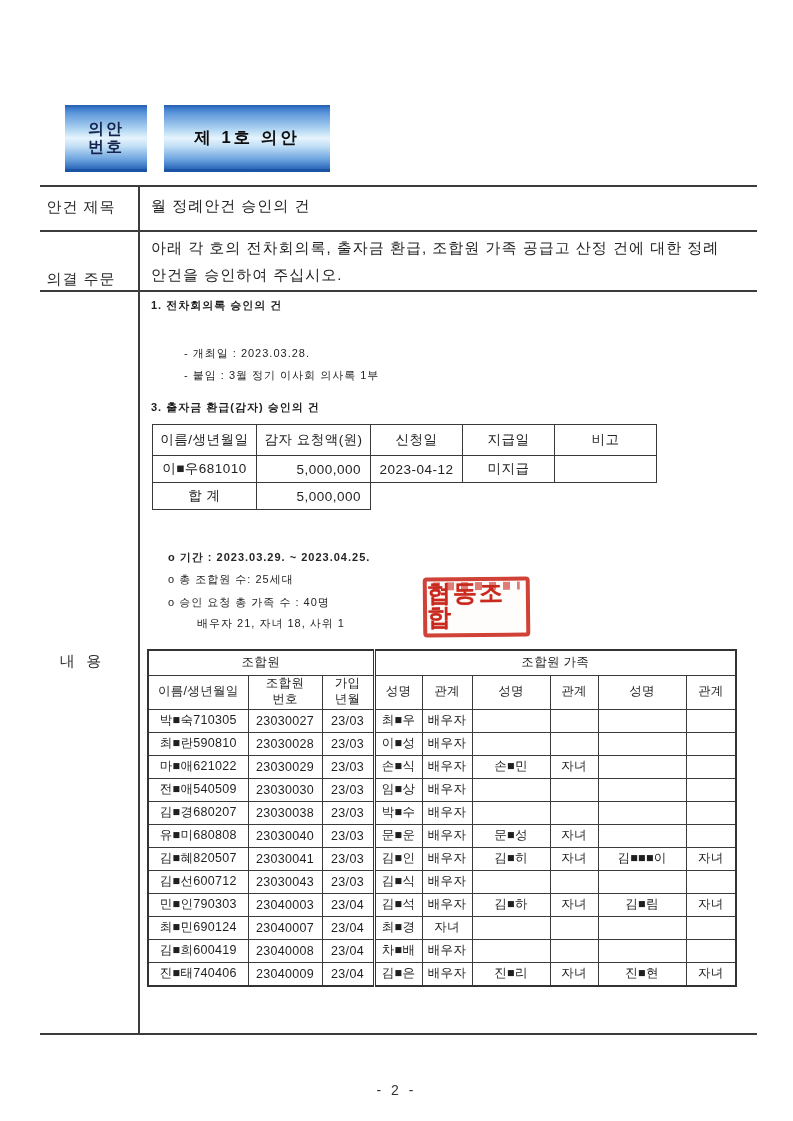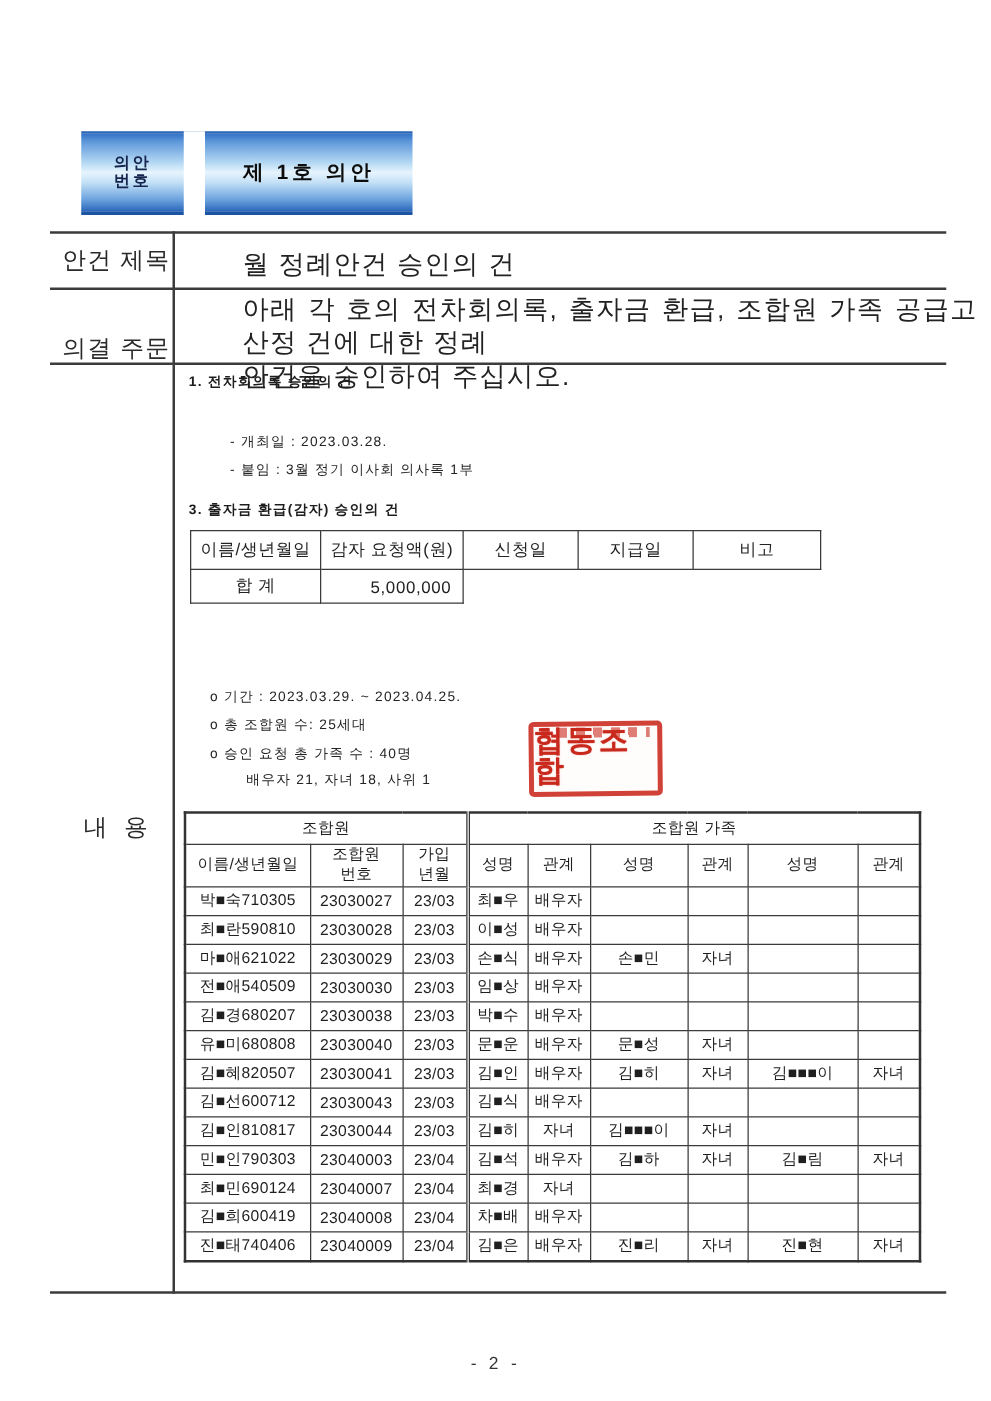--- a/index.html
+++ b/index.html
@@ -9,38 +9,38 @@
   }
   
   .banner{
     position:absolute;left:65px;top:105px;width:265px;height:62px;
     background:linear-gradient(180deg,#3272c6 0%,#5d97da 10%,#b7daf4 38%,#e6f4fd 50%,#c3e0f6 63%,#6ba2de 85%,#2a67ba 100%);
     border-top:2px solid #2b66b5;border-bottom:3px solid #1c54a4;
   }
   .banner-label{
     position:absolute;left:0;top:0;width:82px;height:100%;
     display:flex;flex-direction:column;align-items:center;justify-content:center;
-    font-size:13px;font-weight:bold;color:#15244d;letter-spacing:2px;line-height:1.15;
+    font-size:16px;font-weight:bold;color:#15244d;letter-spacing:2px;line-height:1.15;
     white-space:pre-line;
   }
   .banner-stripe{position:absolute;left:82px;top:-2px;bottom:-3px;width:17px;background:#fff;}
   .banner-value{
     position:absolute;left:99px;top:0;right:0;height:100%;
     display:flex;align-items:center;justify-content:center;
     font-size:16.5px;font-weight:600;color:#0d0d0d;letter-spacing:3px;
   }
   
   .hrule{position:absolute;left:40px;width:717px;background:#3c3c3c;}
   .vrule{position:absolute;left:138px;width:2px;background:#3c3c3c;}
   
   .rowlabel{
-    position:absolute;left:44px;width:98px;display:flex;align-items:center;justify-content:center;
-    font-size:19px;color:#2a2a2a;letter-spacing:1px;white-space:pre;
-  }
-  .rowvalue{position:absolute;left:151px;font-size:21px;color:#222;letter-spacing:1px;margin-left:43px;}
+    position:absolute;left:32px;width:98px;display:flex;align-items:center;justify-content:center;
+    font-size:15px;color:#2a2a2a;letter-spacing:1px;white-space:pre;
+  }
+  .rowvalue{position:absolute;left:151px;font-size:15px;color:#222;letter-spacing:1px;}
   .preline{white-space:pre-line;}
   .order-text{width:588px;line-height:27px;text-align:justify;}
   
   .cline{position:absolute;font-size:11px;color:#242424;letter-spacing:1px;white-space:pre;}
   .cline.head{font-weight:bold;color:#1d1d1d;}
   
   .refund-table{position:absolute;left:152px;top:424px;border-collapse:collapse;table-layout:fixed;}
   .refund-table th,.refund-table td{
     border:1.3px solid #3a3a3a;font-weight:normal;font-size:13.5px;color:#222;
     text-align:center;padding:0 4px;letter-spacing:0.5px;overflow:hidden;
@@ -124,30 +124,37 @@
       <tr>
         <th>이름/생년월일</th>
         <th>감자 요청액(원)</th>
         <th>신청일</th>
         <th>지급일</th>
         <th>비고</th>
       </tr>
     </thead>
     <tbody>
       <tr>
+        <td>이■우681010</td>
+        <td class="num">5,000,000</td>
+        <td>2023-04-12</td>
+        <td>미지급</td>
+        <td></td>
+      </tr>
+      <tr>
         <td>합  계</td>
         <td class="num">5,000,000</td>
         <td class="ghost"></td>
         <td class="ghost"></td>
         <td class="ghost"></td>
       </tr>
     </tbody>
   </table>
 
-  <div class="cline" style="left:168px;top:550px;">o 기간 : 2023.03.29. ~ 2023.04.25.</div>
+  <div class="cline" style="left:168px;top:550px;font-weight:bold;">o 기간 : 2023.03.29. ~ 2023.04.25.</div>
   <div class="cline" style="left:168px;top:572px;">o 총 조합원 수: 25세대</div>
   <div class="cline" style="left:168px;top:595px;">o 승인 요청 총 가족 수 : 40명</div>
   <div class="cline" style="left:197px;top:616px;">배우자 21, 자녀 18, 사위 1</div>
 
   <div class="stamp">
     <div class="stamp-frag"></div>
     <div class="stamp-text">협동조합</div>
   </div>
 
   <table class="member-table">
@@ -264,31 +271,20 @@
           <td>23030043</td>
           <td>23/03</td>
           <td class="sep">김■식</td>
           <td>배우자</td>
           <td></td>
           <td></td>
           <td></td>
           <td></td>
         </tr>
         <tr>
-          <td>김■인810817</td>
-          <td>23030044</td>
-          <td>23/03</td>
-          <td class="sep">김■히</td>
-          <td>자녀</td>
-          <td>김■■■이</td>
-          <td>자녀</td>
-          <td></td>
-          <td></td>
-        </tr>
-        <tr>
           <td>민■인790303</td>
           <td>23040003</td>
           <td>23/04</td>
           <td class="sep">김■석</td>
           <td>배우자</td>
           <td>김■하</td>
           <td>자녀</td>
           <td>김■림</td>
           <td>자녀</td>
         </tr>

